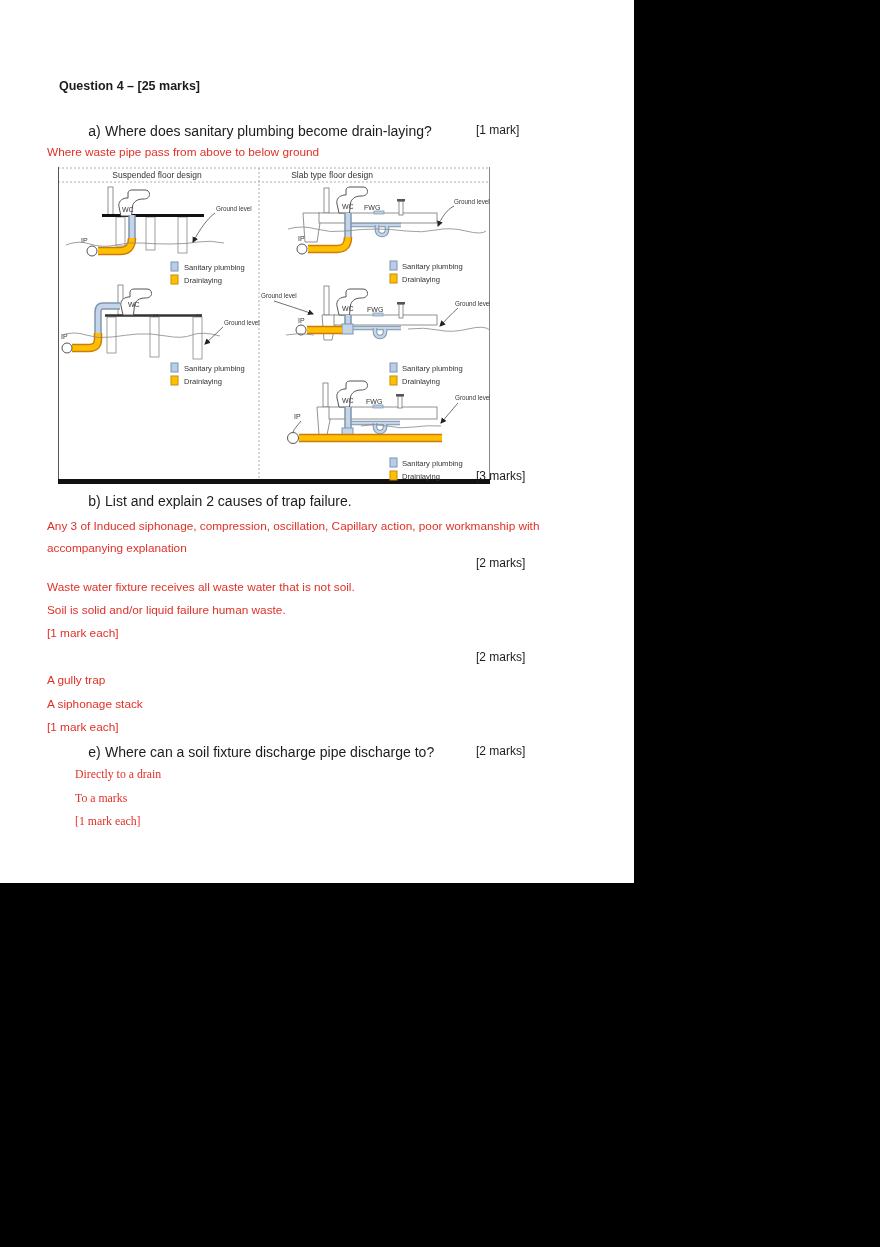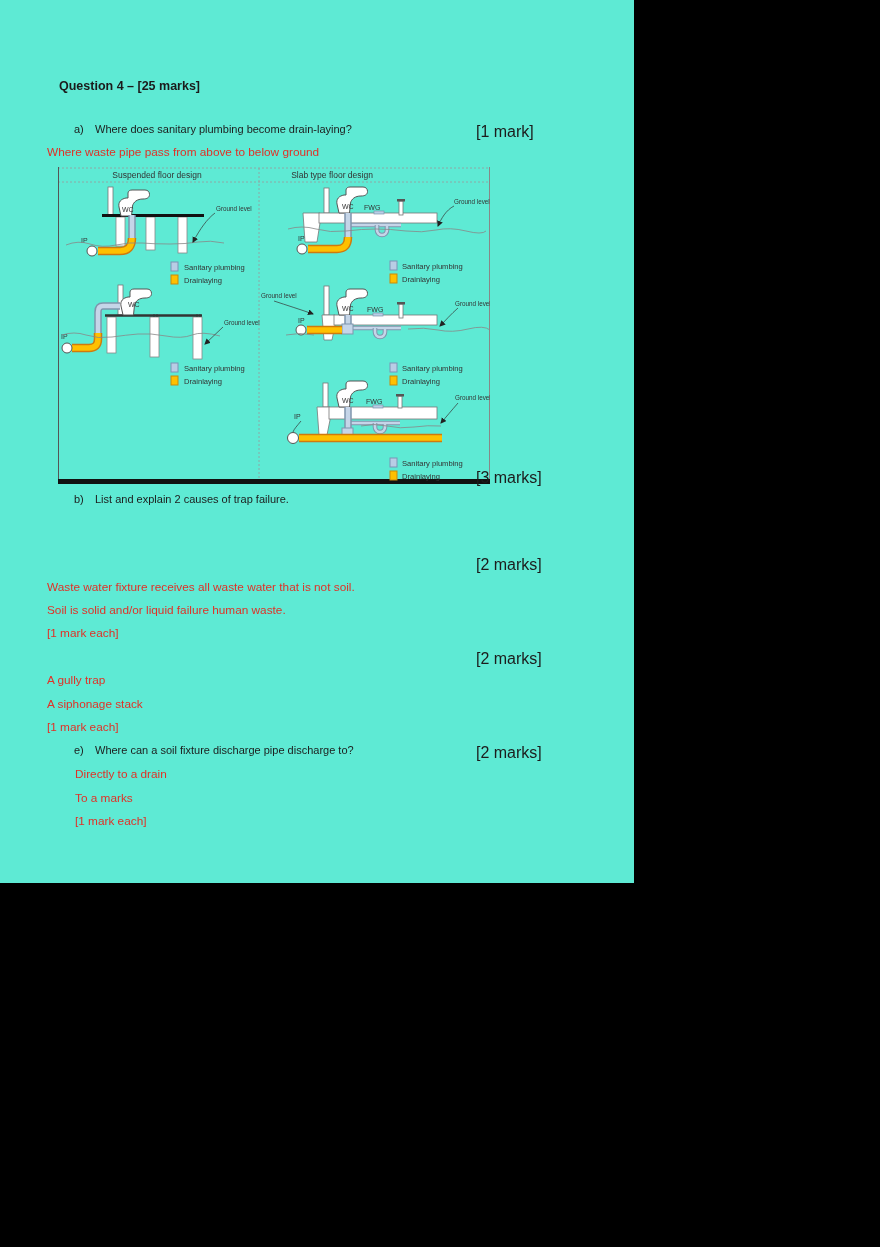--- a/index.html
+++ b/index.html
@@ -1,27 +1,27 @@
 <!DOCTYPE html>
 <html><head>
 <meta charset="utf-8">
 <style>
   html,body{margin:0;padding:0;}
   body{
     width:880px;height:1247px;position:relative;background:#000;
     font-family:"Liberation Sans","DejaVu Sans",sans-serif;overflow:hidden;
   }
-  .page{position:absolute;left:0;top:0;width:634px;height:883px;background:#5eead4;}
+  .page{position:absolute;left:0;top:0;width:634px;height:883px;background:#ffffff;}
   .heading{position:absolute;left:59px;top:79px;font-size:12.5px;font-weight:bold;color:#1b1b1b;white-space:nowrap;}
-  .qline{position:absolute;left:74px;font-size:11px;color:#1c1c1c;white-space:nowrap;}
+  .qline{position:absolute;left:84px;font-size:14px;color:#1c1c1c;white-space:nowrap;text-align:center;}
   .qlab{display:inline-block;width:21px;}
-  .marks{position:absolute;left:476px;font-size:16px;color:#1c1c1c;white-space:nowrap;}
+  .marks{position:absolute;left:476px;font-size:12px;color:#1c1c1c;white-space:nowrap;}
   .ans{position:absolute;left:47px;font-size:11.8px;color:#e03127;white-space:nowrap;}
   .ans.wrap{white-space:normal;width:534px;line-height:22px;}
-  .ans.indent{left:75px;}
+  .ans.indent{left:75px;font-family:Liberation Serif, serif;}
   .fig{position:absolute;left:58px;top:167px;}
   .fig text{fill:#333;}
   .ftitle{font-size:8.5px;fill:#222;}
   .flbl{font-size:6.3px;}
   .fsm{font-size:7px;}
   .fleg{font-size:7.6px;fill:#222;}
   .pO{stroke:#cf7a0e;stroke-width:8.5;fill:none;stroke-linejoin:round;stroke-linecap:butt;}
   .pI{stroke:#ffc000;stroke-width:5.5;fill:none;stroke-linejoin:round;stroke-linecap:butt;}
   .sO{stroke:#7f95ad;stroke-width:7.5;fill:none;stroke-linejoin:round;stroke-linecap:butt;}
   .sI{stroke:#c5d5e8;stroke-width:4.5;fill:none;stroke-linejoin:round;stroke-linecap:butt;}
@@ -202,20 +202,21 @@
       <path class="leader" d="M400,236 C394,243 388,250 383,256" marker-end="url(#arr)"></path>
       <rect x="332" y="291" width="7" height="9" class="legend-sq-s"></rect>
       <text x="344" y="299" class="fleg">Sanitary plumbing</text>
       <rect x="332" y="304" width="7" height="9" class="legend-sq-d"></rect>
       <text x="344" y="312" class="fleg">Drainlaying</text>
     </g>
   </svg>
 
   <div class="qline" style="top:493px"><span class="qlab">b)</span><span>List and explain 2 causes of trap failure.</span></div>
   <div class="marks" style="top:469px">[3 marks]</div>
+  <div class="ans wrap" style="top:515px">Any 3 of Induced siphonage,  compression, oscillation, Capillary action, poor workmanship with accompanying explanation</div>
 
   <div class="marks" style="top:556px">[2 marks]</div>
   <div class="ans" style="top:580px">Waste water fixture receives all waste water that is not soil.</div>
   <div class="ans" style="top:603px">Soil is solid and/or liquid failure human waste.</div>
   <div class="ans" style="top:626px">[1 mark each]</div>
 
   <div class="marks" style="top:650px">[2 marks]</div>
   <div class="ans" style="top:673px">A gully trap</div>
   <div class="ans" style="top:697px">A siphonage stack</div>
   <div class="ans" style="top:720px">[1 mark each]</div>

